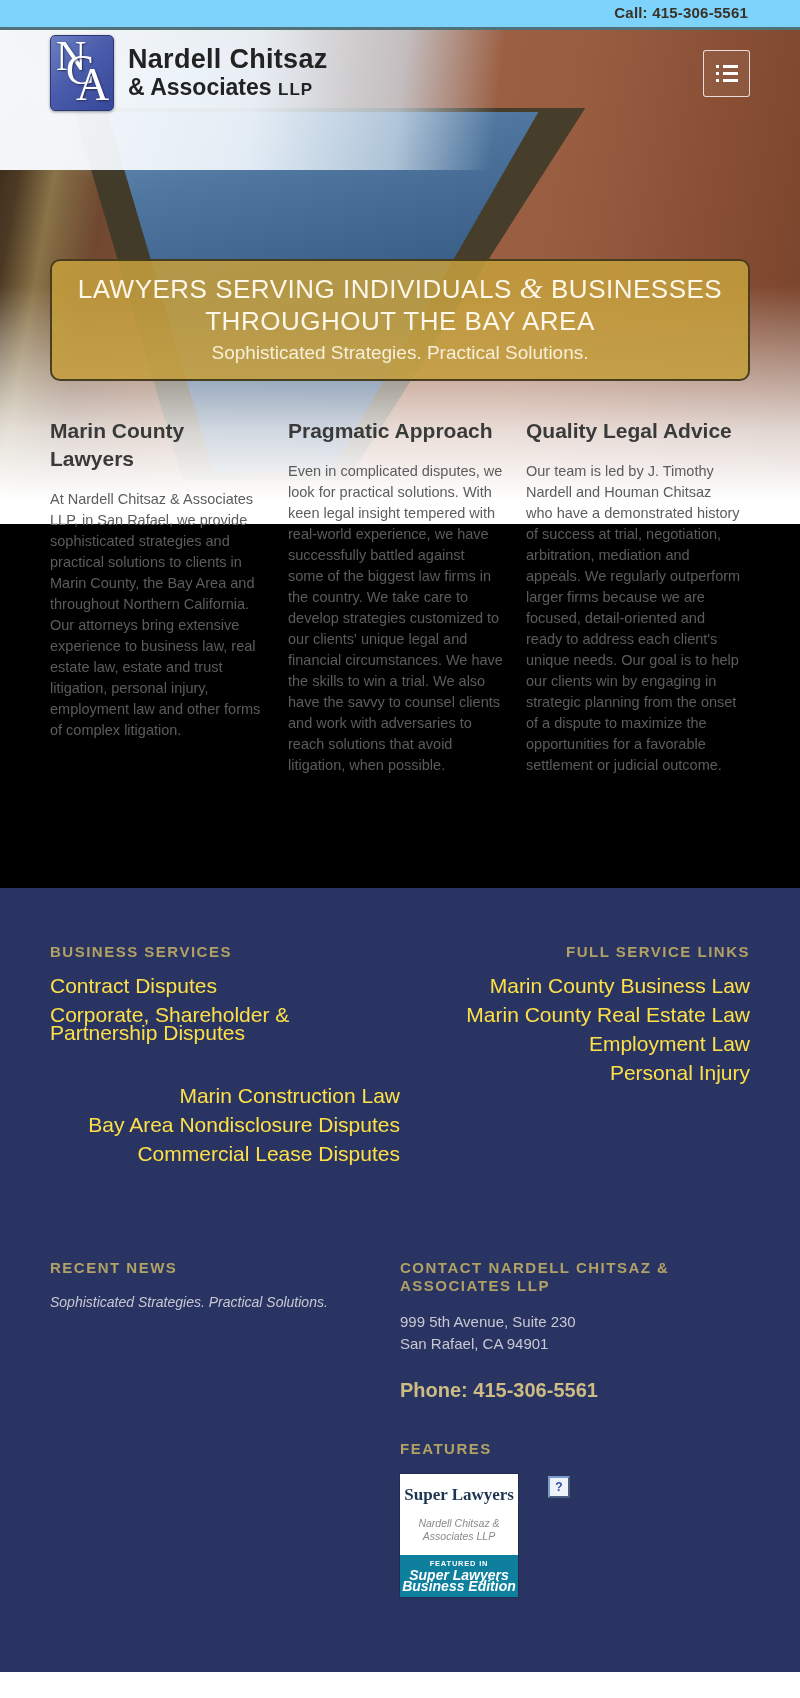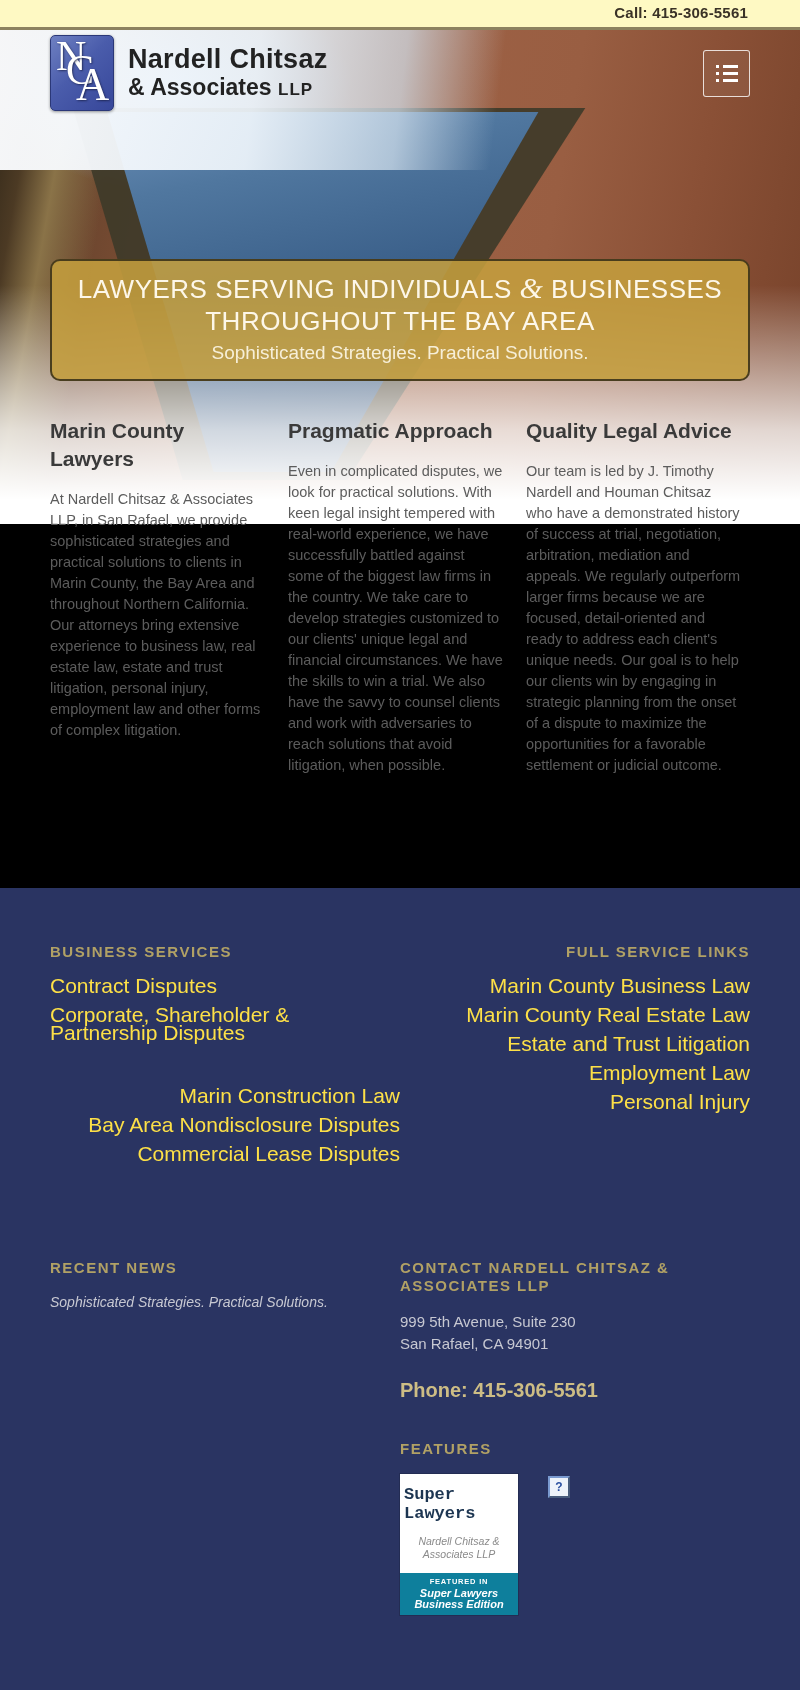--- a/index.html
+++ b/index.html
@@ -7,21 +7,21 @@
   body {
     font-family:"Liberation Sans", sans-serif;
     background:#fff;
     width:800px;
     margin:0 auto;
   }
   .container { width:700px; margin:0 auto; }
 
   
   .topbar {
-    height:30px; background:#fef9c3;
+    height:30px; background:#7dd3fc;
     border-bottom:3px solid rgba(45,32,12,.55);
     display:flex; align-items:center; justify-content:flex-end;
     padding:0 52px 2px 0;
   }
   .topbar .call {
     font-size:15px; font-weight:600; color:#3a3226; letter-spacing:.2px;
   }
 
   
   .main { position:relative; background:#000; overflow:hidden; }
@@ -127,29 +127,29 @@
   .tagline { color:#c7c8d2; font-size:14px; font-style:italic; line-height:18px; }
   .addr { color:#c7c8d2; font-size:15px; line-height:22px; margin-top:14px; }
   .phone { color:#cdbd85; font-size:20px; font-weight:bold; margin-top:24px; }
   .features-title { margin-top:38px; }
   .badge-row { display:flex; align-items:flex-start; gap:30px; }
   .sl-badge {
     width:118px; background:#fff; cursor:pointer;
     box-shadow:0 0 0 1px rgba(0,0,0,.15);
   }
   .sl-brand {
-    font-family:Liberation Mono, monospace; font-weight:bold;
-    color:#1c3551; font-size:17px; text-align:left; padding:11px 4px 2px 4px;
+    font-family:Liberation Serif, serif; font-weight:bold;
+    color:#1c3551; font-size:17px; text-align:right; padding:11px 4px 2px 4px;
   }
   .sl-name {
     color:#8a8a8a; font-size:10.5px; line-height:13px; text-align:center; padding:10px 4px 12px 4px;font-style:italic;
   }
   .sl-band { background:#0e7f9c; color:#fff; text-align:center; padding:4px 2px 5px 2px; }
   .sl-featured { font-size:7.5px; font-weight:bold; letter-spacing:.8px; line-height:9px; }
-  .sl-edition { font-size:11px; font-weight:bold; font-style:italic; line-height:11px; margin-top:2px; }
+  .sl-edition { font-size:14px; font-weight:bold; font-style:italic; line-height:11px; margin-top:2px; }
   .broken-img {
     width:22px; height:22px; margin-top:2px;
     background:#eef3fa; border:2px outset #7a9ad0;
     display:flex; align-items:center; justify-content:center;
     color:#2a50a0; font-size:12px; font-weight:bold;
   }
 </style>
 </head>
 <body>
 
@@ -236,21 +236,20 @@
           <a class="flink">Marin Construction Law</a>
           <a class="flink">Bay Area Nondisclosure Disputes</a>
           <a class="flink">Commercial Lease Disputes</a>
         </div>
       </div>
       <div class="footer-col">
         <div class="link-group">
           <h3>FULL SERVICE LINKS</h3>
           <a class="flink">Marin County Business Law</a>
           <a class="flink">Marin County Real Estate Law</a>
-          <a class="flink">Estate and Trust Litigation</a>
           <a class="flink">Employment Law</a>
           <a class="flink">Personal Injury</a>
         </div>
       </div>
     </div>
 
     <div class="footer-row footer-row2">
       <div class="footer-col">
         <h3>RECENT NEWS</h3>
         <div class="tagline">Sophisticated Strategies. Practical Solutions.</div>

